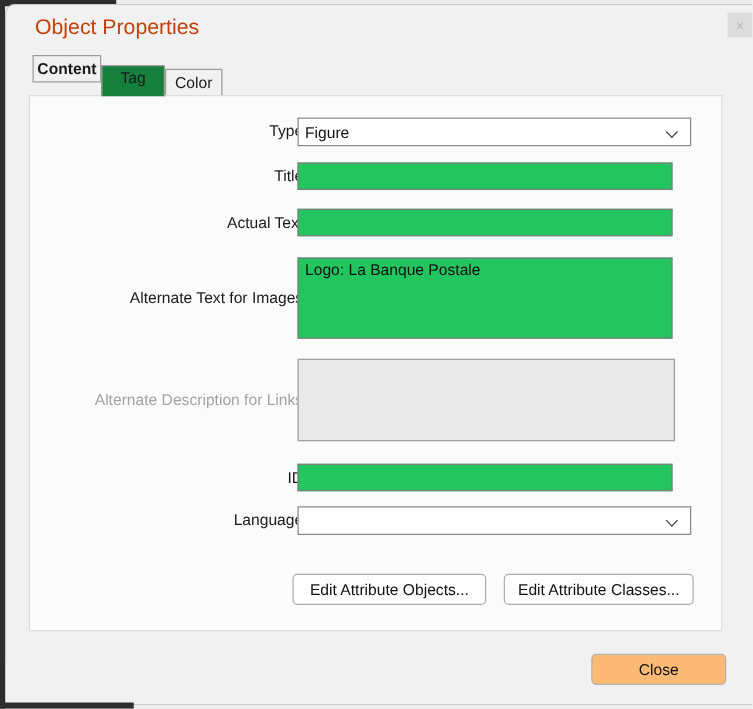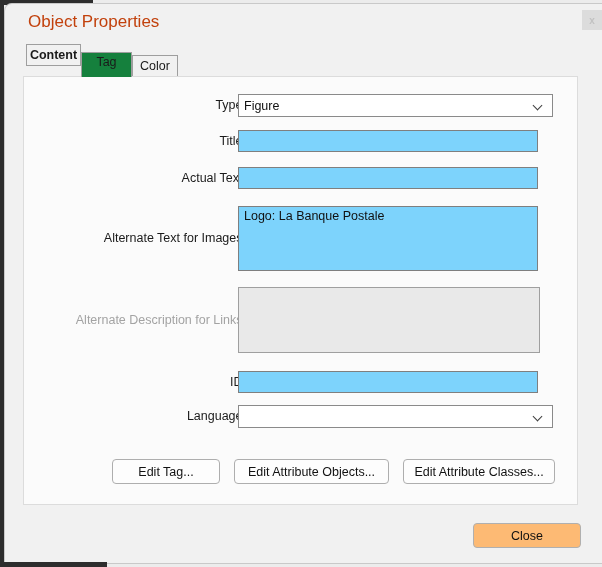--- a/index.html
+++ b/index.html
@@ -33,21 +33,21 @@
   #tab-color { left:127px; top:51px; width:46px; height:22px; }
 
   #panel { position:absolute; left:18px; top:72px; width:555px; height:429px;
     background:#fbfbfb; border:1px solid #dcdcdc; z-index:3; }
 
   
   .lbl { position:absolute; right:331px; font-size:12.5px; color:#1a1a1a;
     white-space:nowrap; text-align:right; }
   .lbl.disabled { color:#a3a3a3; }
 
-  .txt { position:absolute; left:214px; background:#7dd3fc; border:1px solid #7f7f7f;
+  .txt { position:absolute; left:214px; background:#22c55e; border:1px solid #7f7f7f;
     font-family:inherit; font-size:12.5px; color:#111; padding:2px 5px; outline:none; }
   textarea.txt { resize:none; line-height:15px; }
   .txt:disabled, .txt.disabled { background:#e9e9e9; border-color:#9f9f9f; }
 
   .combo { position:absolute; left:214px; width:315px; height:23px; background:#ffffff;
     border:1px solid #8a8a8a; font-size:12.5px; color:#111;
     display:flex; align-items:center; padding:0 24px 0 5px; cursor:default; }
   .chev { position:absolute; right:11px; top:7px; width:7px; height:7px;
     border-right:1.3px solid #3f3f3f; border-bottom:1.3px solid #3f3f3f;
     transform:rotate(45deg); }
@@ -140,20 +140,19 @@
       </div>
 
       <div id="row-lang">
         <span class="lbl">Language:</span>
         <div class="combo">
           <span></span>
           <i class="chev"></i>
         </div>
       </div>
 
-      <button id="btn-edit-tag" class="btn">Edit Tag...</button>
       <button id="btn-edit-classes" class="btn">Edit Attribute Classes...</button>
       <button id="btn-edit-objects" class="btn">Edit Attribute Objects...</button>
     </div>
 
     <button id="btn-close">Close</button>
   </div>
 </div>
 
 </body></html>

